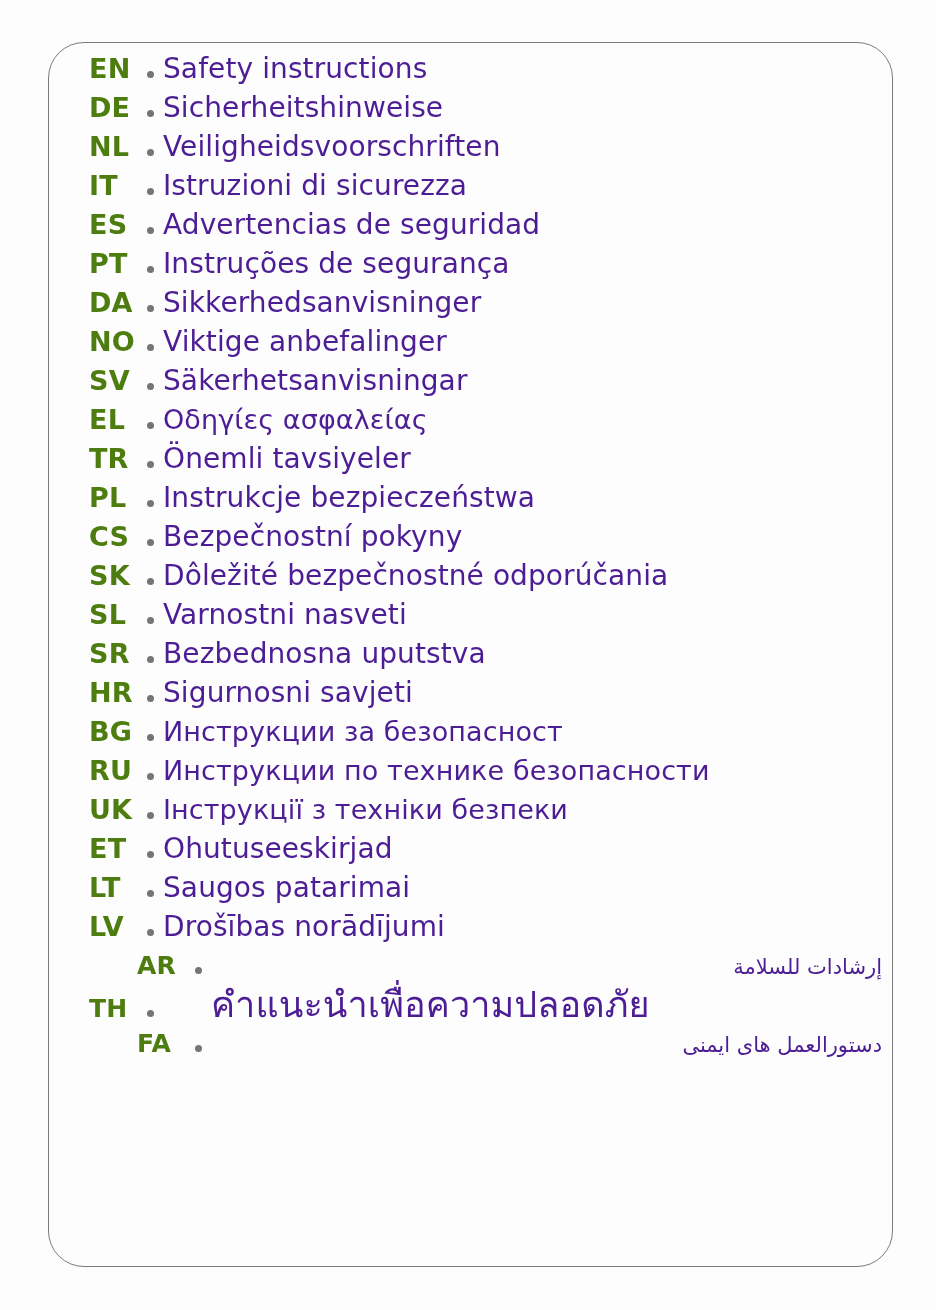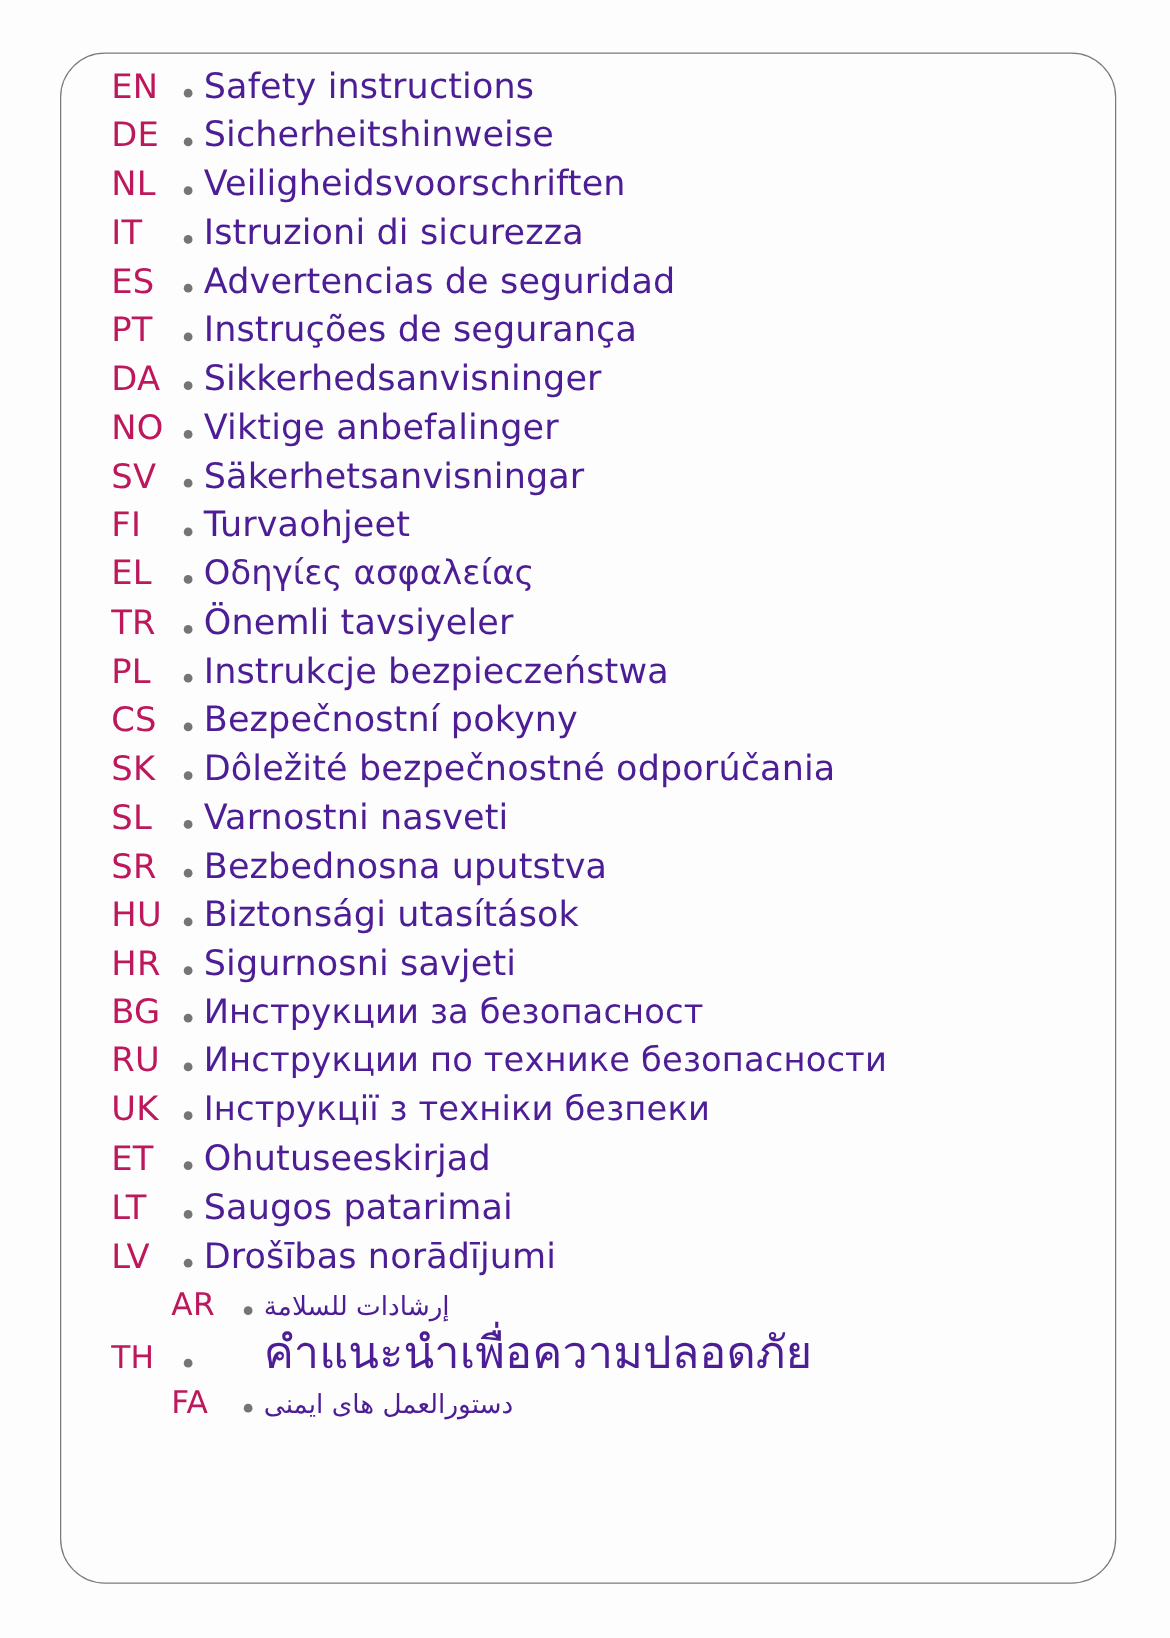--- a/index.html
+++ b/index.html
@@ -38,23 +38,24 @@
     display: flex;
     align-items: baseline;
     height: 39px;
   }
 
   .lang-code {
     width: 48px;
     flex: 0 0 48px;
     font-size: 27px;
     line-height: 39px;
-    color: #be185d;
+    color: #4d7c0f;
     letter-spacing: 0.2px;
     white-space: nowrap;
+    font-weight: bold;
   }
 
   .lang-bullet {
     flex: 0 0 26px;
     width: 26px;
     display: flex;
     align-items: center;
     justify-content: center;
     height: 39px;
   }
@@ -72,21 +73,21 @@
     line-height: 39px;
     color: #4c1d95;
     white-space: nowrap;
     letter-spacing: 0.1px;
   }
 
   
   .lang-row[data-script="arabic"] .lang-text {
     font-size: 21px;
     direction: rtl;
-    text-align: left;
+    text-align: right;
     unicode-bidi: isolate;
   }
   .lang-row[data-script="arabic"] .lang-code {
     font-size: 25px;
     margin-left: 48px;
   }
   .lang-row[data-script="thai"] .lang-text {
     font-size: 36px;
     line-height: 39px;
     margin-left: 48px;
@@ -160,27 +161,20 @@
         </span>
         <span class="lang-text">Viktige anbefalinger</span>
       </div>
       <div class="lang-row" data-script="latin">
         <span class="lang-code">SV</span>
         <span class="lang-bullet">
           <i></i>
         </span>
         <span class="lang-text">Säkerhetsanvisningar</span>
       </div>
-      <div class="lang-row" data-script="latin">
-        <span class="lang-code">FI</span>
-        <span class="lang-bullet">
-          <i></i>
-        </span>
-        <span class="lang-text">Turvaohjeet</span>
-      </div>
       <div class="lang-row" data-script="greek">
         <span class="lang-code">EL</span>
         <span class="lang-bullet">
           <i></i>
         </span>
         <span class="lang-text">Οδηγίες ασφαλείας</span>
       </div>
       <div class="lang-row" data-script="latin">
         <span class="lang-code">TR</span>
         <span class="lang-bullet">
@@ -217,27 +211,20 @@
         <span class="lang-text">Varnostni nasveti</span>
       </div>
       <div class="lang-row" data-script="latin">
         <span class="lang-code">SR</span>
         <span class="lang-bullet">
           <i></i>
         </span>
         <span class="lang-text">Bezbednosna uputstva</span>
       </div>
       <div class="lang-row" data-script="latin">
-        <span class="lang-code">HU</span>
-        <span class="lang-bullet">
-          <i></i>
-        </span>
-        <span class="lang-text">Biztonsági utasítások</span>
-      </div>
-      <div class="lang-row" data-script="latin">
         <span class="lang-code">HR</span>
         <span class="lang-bullet">
           <i></i>
         </span>
         <span class="lang-text">Sigurnosni savjeti</span>
       </div>
       <div class="lang-row" data-script="cyrillic">
         <span class="lang-code">BG</span>
         <span class="lang-bullet">
           <i></i>

